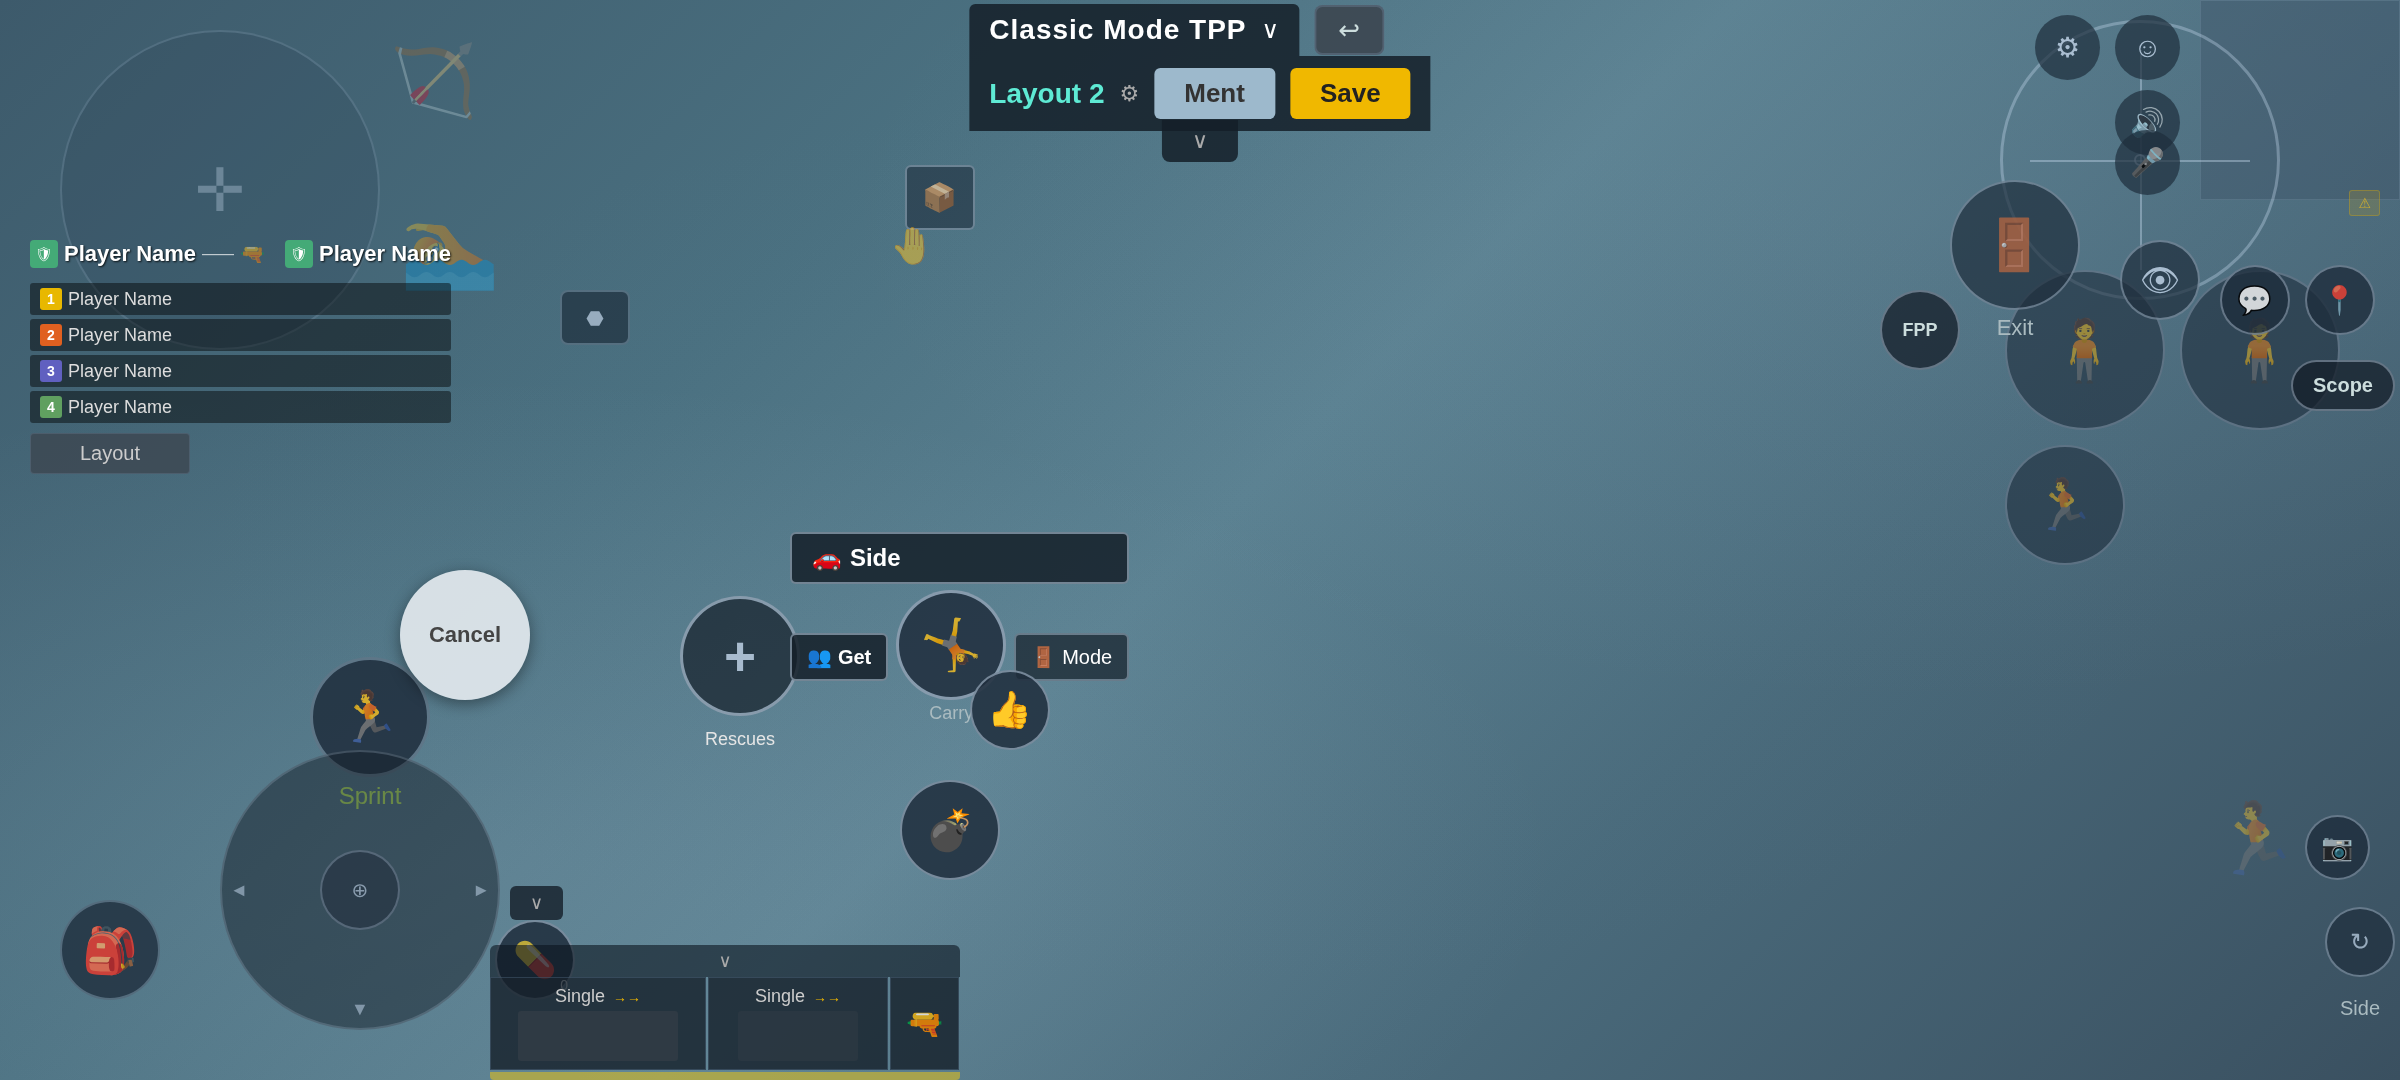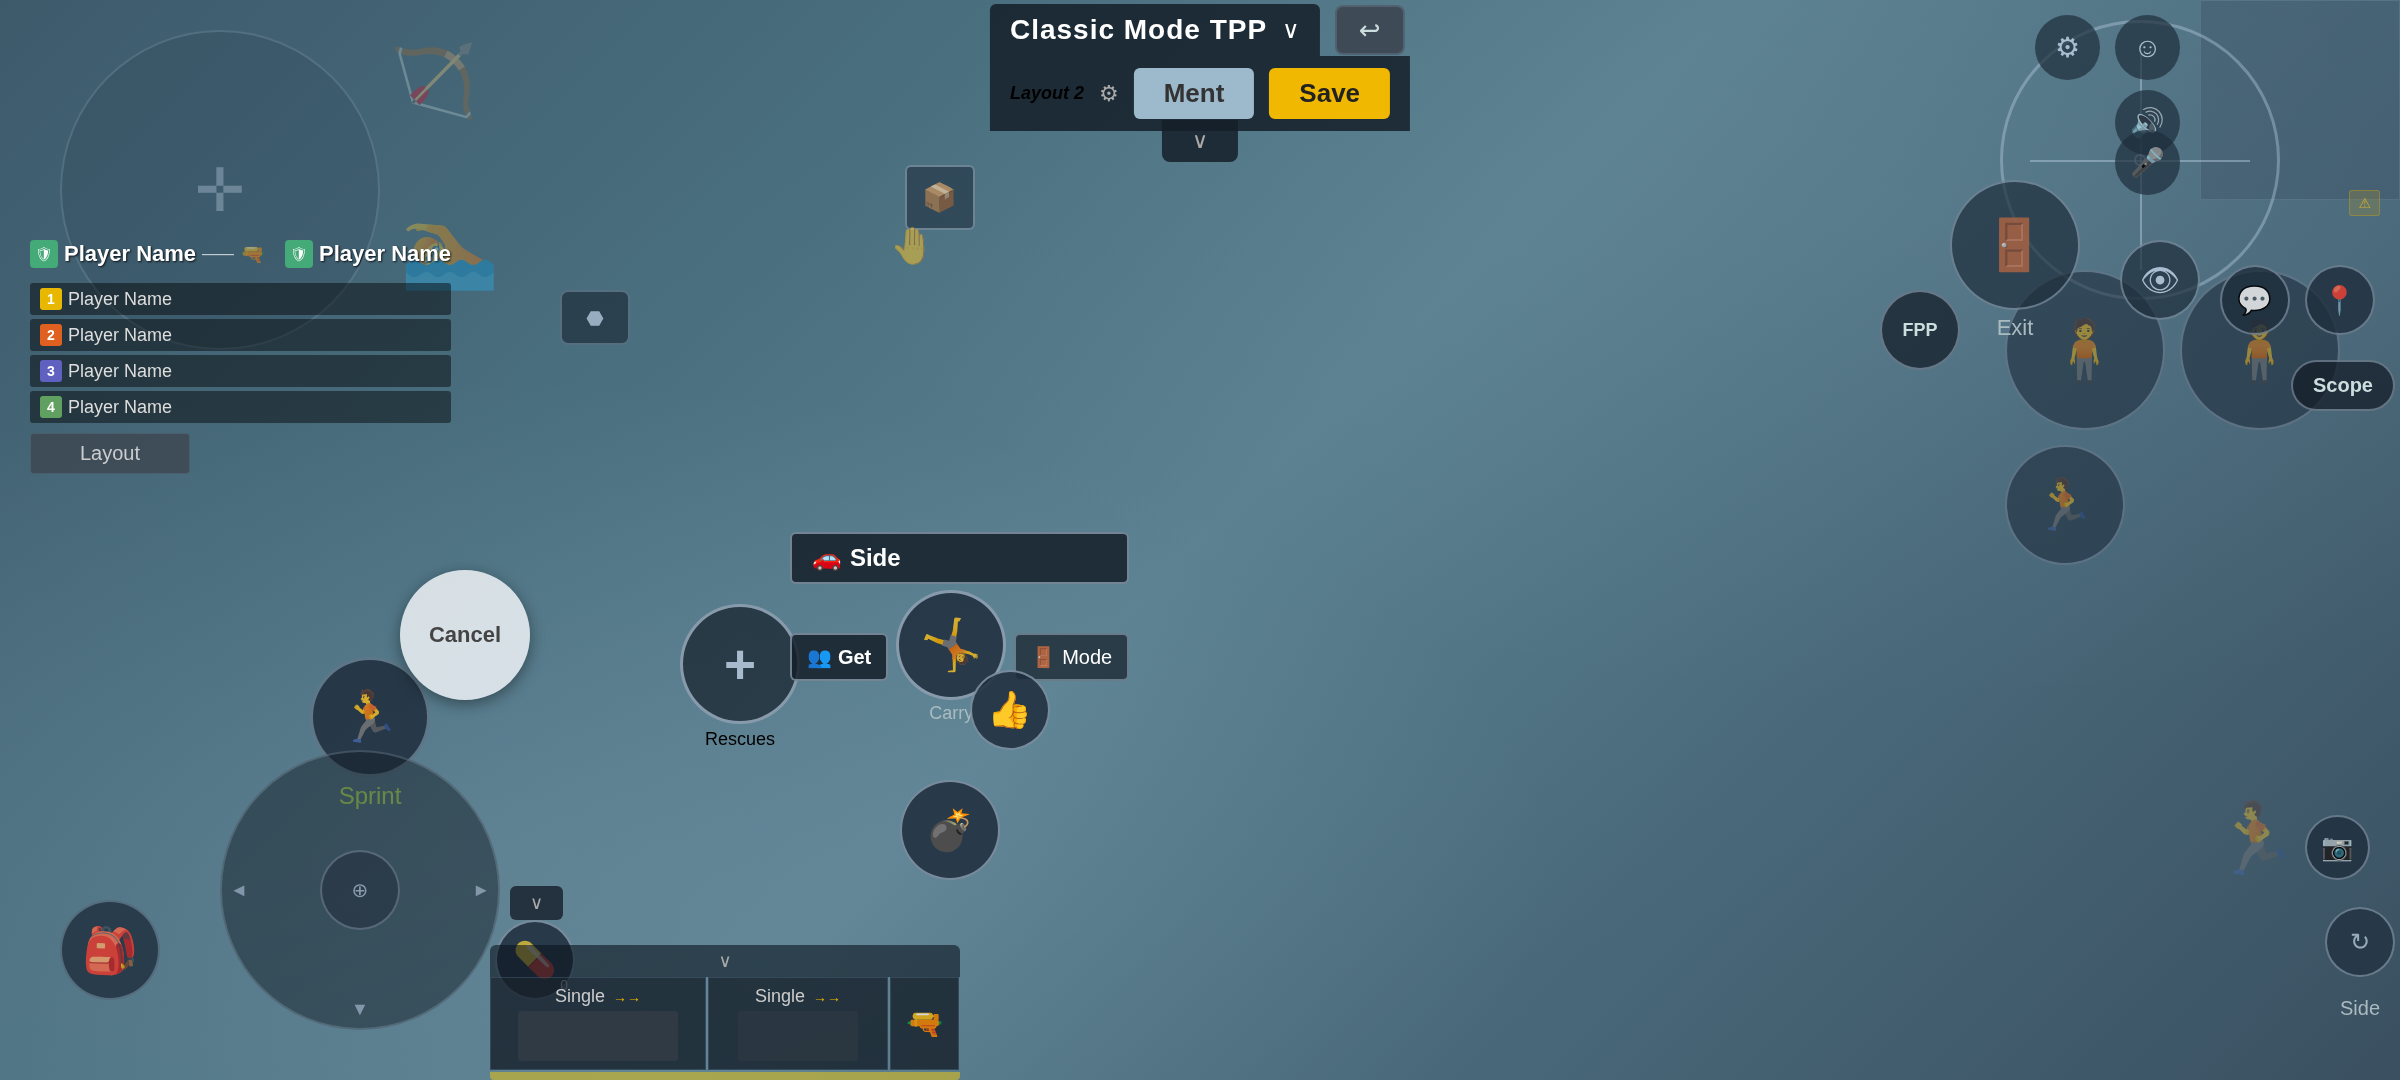--- a/index.html
+++ b/index.html
@@ -81,24 +81,23 @@
     .layout-bar {
       display: flex;
       align-items: center;
       background: rgba(20,30,40,0.85);
       padding: 12px 20px;
       gap: 15px;
       width: 100%;
     }
 
     .layout-text {
-      color: #000000;
-      font-size: 18px;
+      color: #5eead4;
+      font-size: 28px;
       font-weight: bold;
-      font-style: italic;
     }
 
     .gear-icon-small {
       color: #aaa;
       font-size: 22px;
     }
 
     .reset-btn {
       background: rgba(180,210,230,0.85);
       border: none;
@@ -402,23 +401,23 @@
       border-radius: 50%;
       background: rgba(20,30,40,0.7);
       border: 3px solid rgba(200,220,240,0.6);
       display: flex;
       align-items: center;
       justify-content: center;
       cursor: pointer;
     }
 
     .rescues-label {
-      color: #000000;
+      color: #e5e5e5;
       font-size: 18px;
-      margin-top: 5px;
+      margin-top: 13px;
     }
 
     
     .small-btn-center {
       position: absolute;
       top: 290px;
       left: 560px;
       width: 70px;
       height: 55px;
       background: rgba(30,45,60,0.7);

